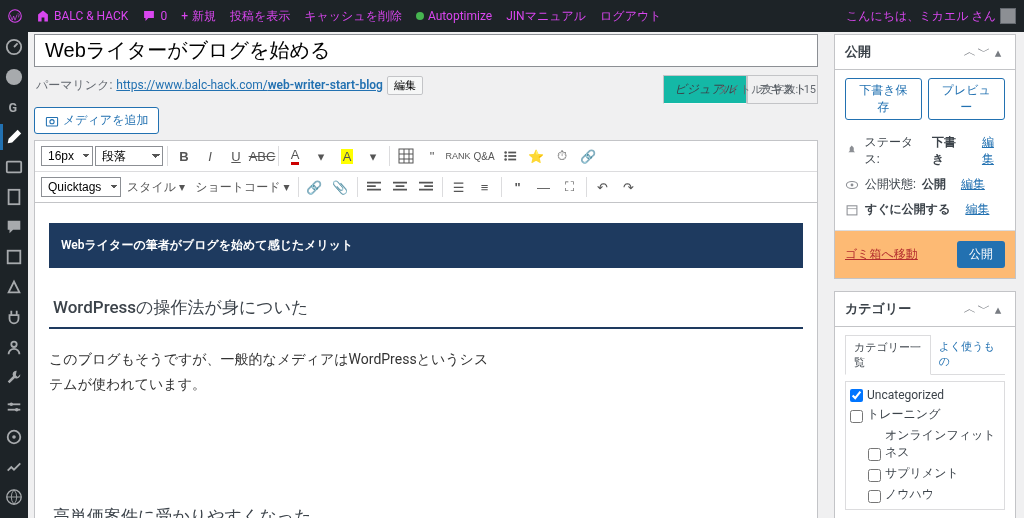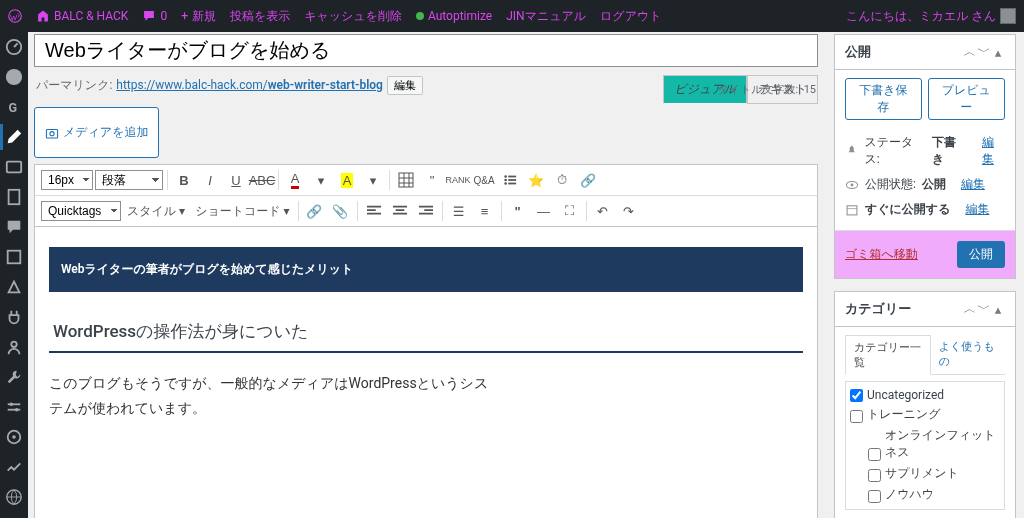--- a/index.html
+++ b/index.html
@@ -27,21 +27,21 @@
 
 
 .title-input { width: 100%; font-size: 20px; padding: 4px 10px; border: 1px solid #8c8f94; background: #fff; margin-top: 2px; }
 .permalink-row { font-size: 12px; color: #646970; padding: 6px 2px; display: flex; align-items: center; gap: 4px; }
 .permalink-row a { color: #2271b1; text-decoration: underline; }
 .permalink-row .slug { font-weight: 600; }
 .edit-btn { font-size: 11px; padding: 1px 6px; border: 1px solid #c3c4c7; background: #f6f7f7; border-radius: 2px; cursor: pointer; }
 .title-count { font-size: 11px; color: #646970; margin-top: 9px; }
 
 
-.media-btn { border: 1px solid #2271b1; color: #2271b1; background: #fff; padding: 16px 10px; border-radius: 3px; font-size: 12px; cursor: pointer; display: inline-flex; align-items: center; gap: 4px; margin: 4px 0 6px; }
+.media-btn { border: 1px solid #2271b1; color: #2271b1; background: #fff; padding: 4px 10px; border-radius: 3px; font-size: 12px; cursor: pointer; display: inline-flex; align-items: center; gap: 4px; margin: 4px 0 6px; }
 
 
 .ed-tabs { float: right; display: flex; margin-top: -28px; }
 .ed-tab { padding: 5px 10px; border: 1px solid #c3c4c7; background: #f0f0f1; font-size: 12px; cursor: pointer; }
 .ed-tab.active { background: #14b8a6; border-bottom-color: #f6f7f7; font-style: italic; }
 
 
 .toolbar { border: 1px solid #c3c4c7; background: #fff; clear: both; }
 .toolbar-row { display: flex; align-items: center; gap: 2px; padding: 3px 6px; border-bottom: 1px solid #dcdcde; flex-wrap: wrap; }
 .toolbar-row:last-child { border-bottom: none; }
@@ -60,21 +60,21 @@
 .postbox { border: 1px solid #c3c4c7; background: #fff; margin-bottom: 12px; margin-top: 2px; }
 .postbox-header { display: flex; align-items: center; padding: 8px 10px; border-bottom: 1px solid #c3c4c7; }
 .postbox-header h2 { font-size: 13px; font-weight: 600; flex: 1; }
 .postbox-header .handle { cursor: pointer; color: #787c82; width: 14px; text-align: center; }
 .postbox-body { padding: 8px 10px; font-size: 12px; }
 .pub-row { display: flex; align-items: center; gap: 6px; padding: 4px 0; color: #3c434a; }
 .pub-row .micon { width: 14px; height: 14px; color: #8c8f94; }
 .pub-row a { color: #2271b1; text-decoration: underline; cursor: pointer; }
 .pub-actions-top { display: flex; gap: 6px; margin-bottom: 10px; }
 .btn-secondary { border: 1px solid #2271b1; color: #2271b1; background: #fff; padding: 3px 10px; border-radius: 3px; font-size: 12px; cursor: pointer; }
-.pub-footer { display: flex; justify-content: space-between; align-items: center; padding: 10px; border-top: 1px solid #dcdcde; background: #f0abfc; }
+.pub-footer { display: flex; justify-content: space-between; align-items: center; padding: 10px; border-top: 1px solid #dcdcde; background: #fdba74; }
 .trash-link { color: #b32d2e; text-decoration: underline; cursor: pointer; font-size: 12px; }
 .btn-primary { background: #2271b1; color: #fff; border: none; padding: 5px 12px; border-radius: 3px; font-size: 12px; cursor: pointer; }
 
 
 .cat-tabs { display: flex; border-bottom: 1px solid #dcdcde; margin-bottom: 6px; }
 .cat-tab { padding: 4px 8px; font-size: 11px; cursor: pointer; color: #2271b1; }
 .cat-tab.active { color: #3c434a; border: 1px solid #dcdcde; border-bottom: 1px solid #fff; margin-bottom: -1px; background: #fff; }
 .cat-list { max-height: 130px; overflow-y: auto; border: 1px solid #dcdcde; padding: 4px; }
 .cat-item { display: flex; align-items: flex-end; gap: 4px; padding: 2px 0; font-size: 12px; }
 .cat-item.indent1 { padding-left: 18px; }

